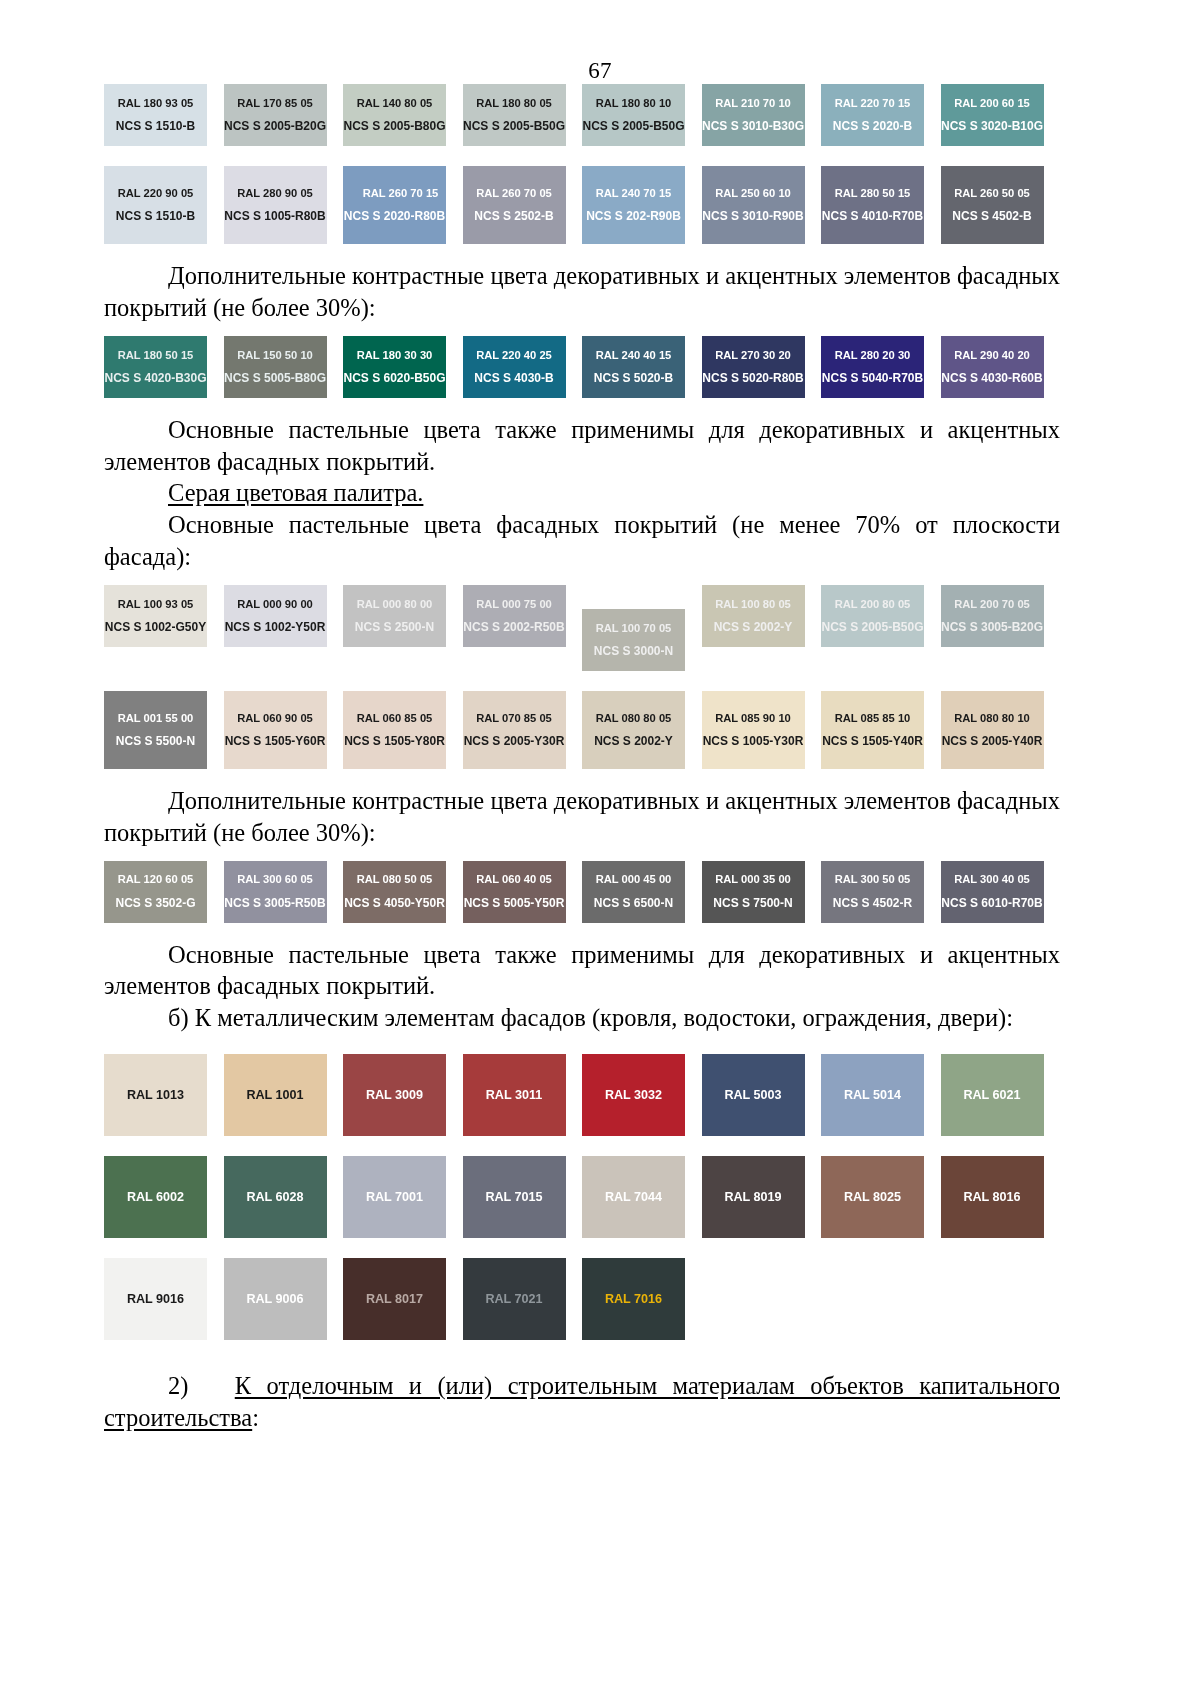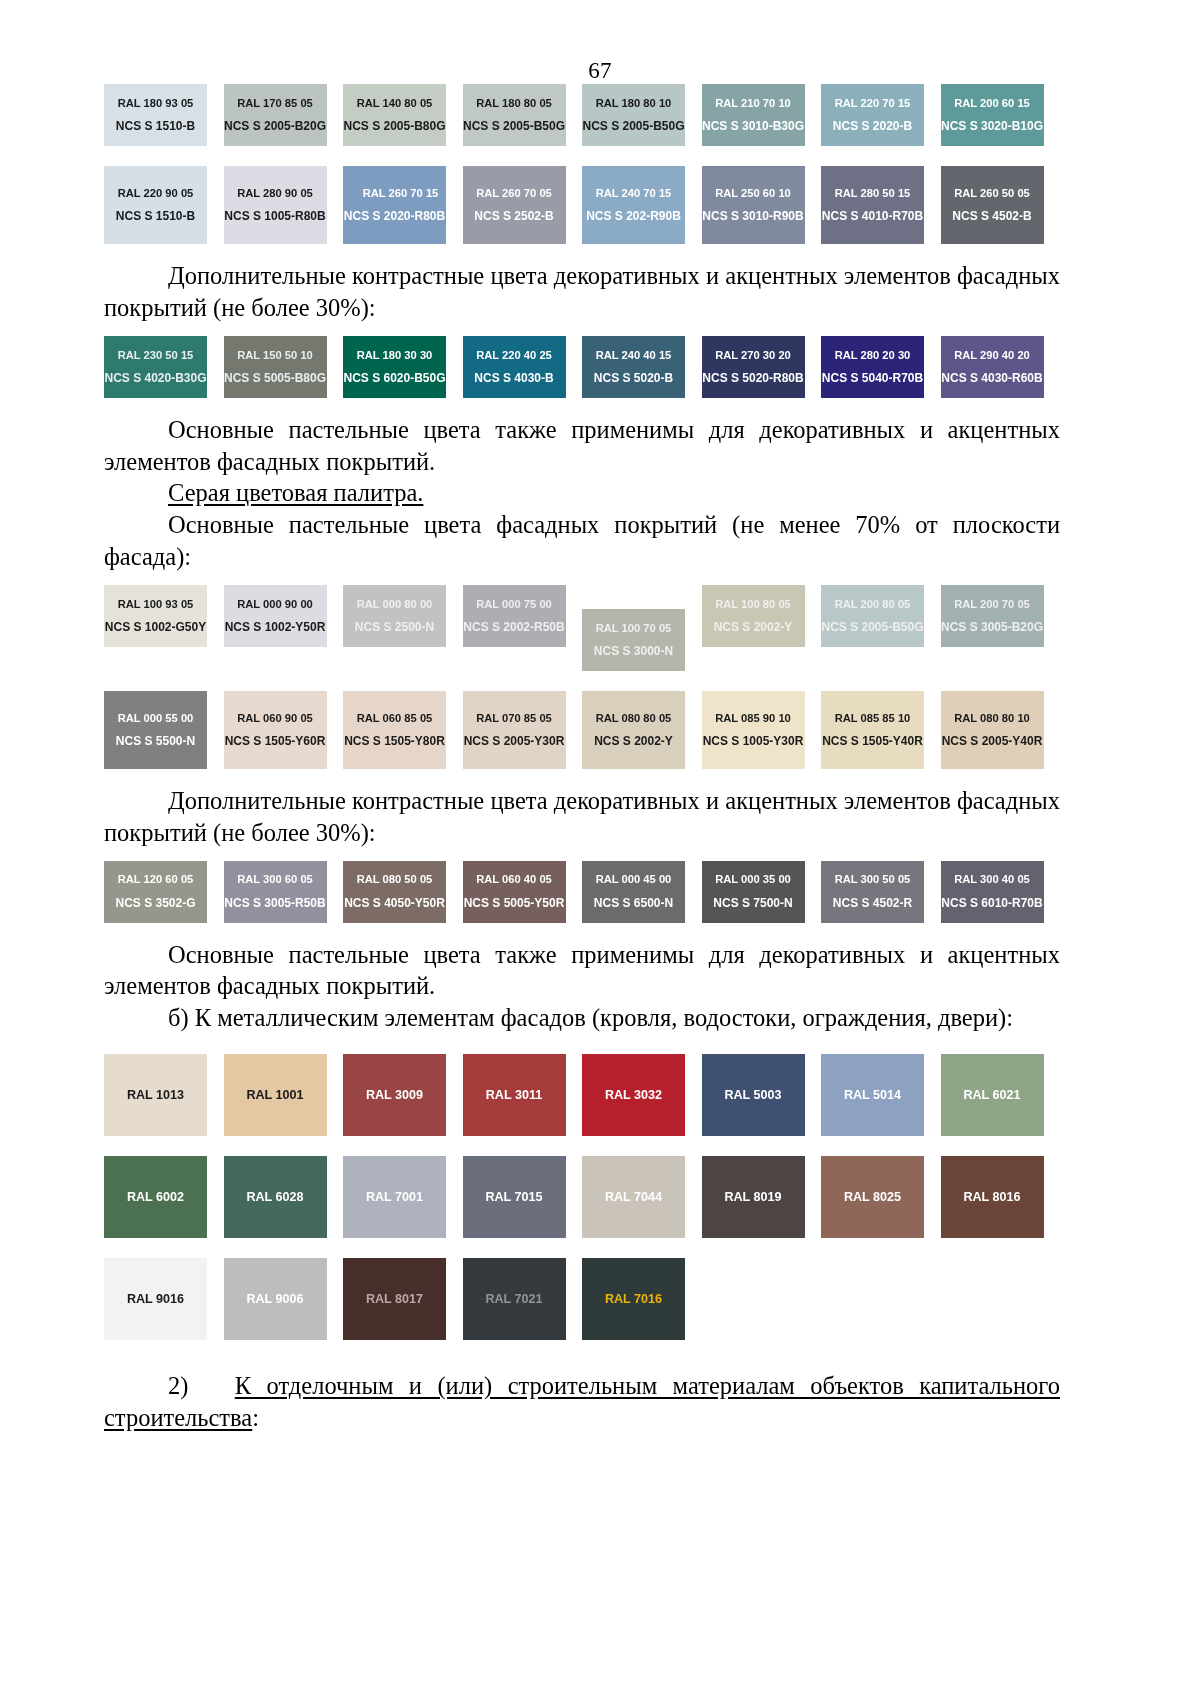--- a/index.html
+++ b/index.html
@@ -189,21 +189,21 @@
 
     <div class="block-spacer-16"></div>
 
     <p class="para">Дополнительные контрастные цвета декоративных и акцентных элементов фасадных покрытий (не более 30%):</p>
 
     <div class="block-spacer-12"></div>
 
     <div class="swatch-rows grid-a">
       <div class="swatch-row row-tall">
           <div class="swatch" style="background-color: rgb(47, 122, 111);">
-            <div class="ral" style="color: rgb(232, 239, 239);">RAL 230 50 15</div>
+            <div class="ral" style="color: rgb(232, 239, 239);">RAL 180 50 15</div>
             <div class="ncs" style="color: rgb(232, 239, 239);">NCS S 4020-B30G</div>
           </div>
           <div class="swatch" style="background-color: rgb(116, 120, 111);">
             <div class="ral" style="color: rgb(232, 239, 239);">RAL 150 50 10</div>
             <div class="ncs" style="color: rgb(232, 239, 239);">NCS S 5005-B80G</div>
           </div>
           <div class="swatch" style="background-color: rgb(0, 101, 79);">
             <div class="ral" style="color: rgb(255, 255, 255);">RAL 180 30 30</div>
             <div class="ncs" style="color: rgb(255, 255, 255);">NCS S 6020-B50G</div>
           </div>
@@ -271,21 +271,21 @@
             <div class="ncs" style="color: rgb(239, 239, 239);">NCS S 2005-B50G</div>
           </div>
           <div class="swatch" style="background-color: rgb(163, 176, 178);">
             <div class="ral" style="color: rgb(239, 239, 239);">RAL 200 70 05</div>
             <div class="ncs" style="color: rgb(239, 239, 239);">NCS S 3005-B20G</div>
           </div>
         </div>
       <div class="row-gap-md"></div>
       <div class="swatch-row row-short">
           <div class="swatch" style="background-color: rgb(128, 128, 128);">
-            <div class="ral" style="color: rgb(255, 255, 255);">RAL 000 55 00</div>
+            <div class="ral" style="color: rgb(255, 255, 255);">RAL 001 55 00</div>
             <div class="ncs" style="color: rgb(255, 255, 255);">NCS S 5500-N</div>
           </div>
           <div class="swatch" style="background-color: rgb(231, 217, 205);">
             <div class="ral" style="color: rgb(26, 26, 26);">RAL 060 90 05</div>
             <div class="ncs" style="color: rgb(26, 26, 26);">NCS S 1505-Y60R</div>
           </div>
           <div class="swatch" style="background-color: rgb(230, 214, 202);">
             <div class="ral" style="color: rgb(26, 26, 26);">RAL 060 85 05</div>
             <div class="ncs" style="color: rgb(26, 26, 26);">NCS S 1505-Y80R</div>
           </div>

